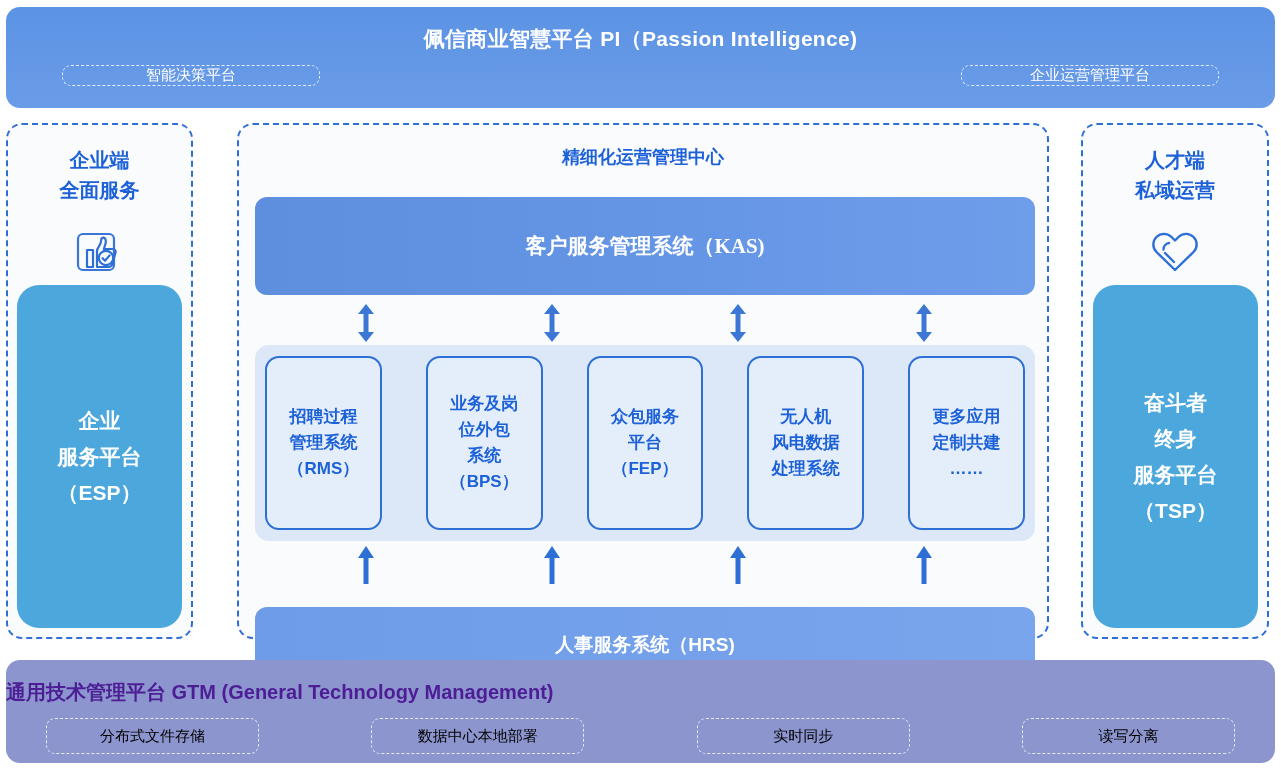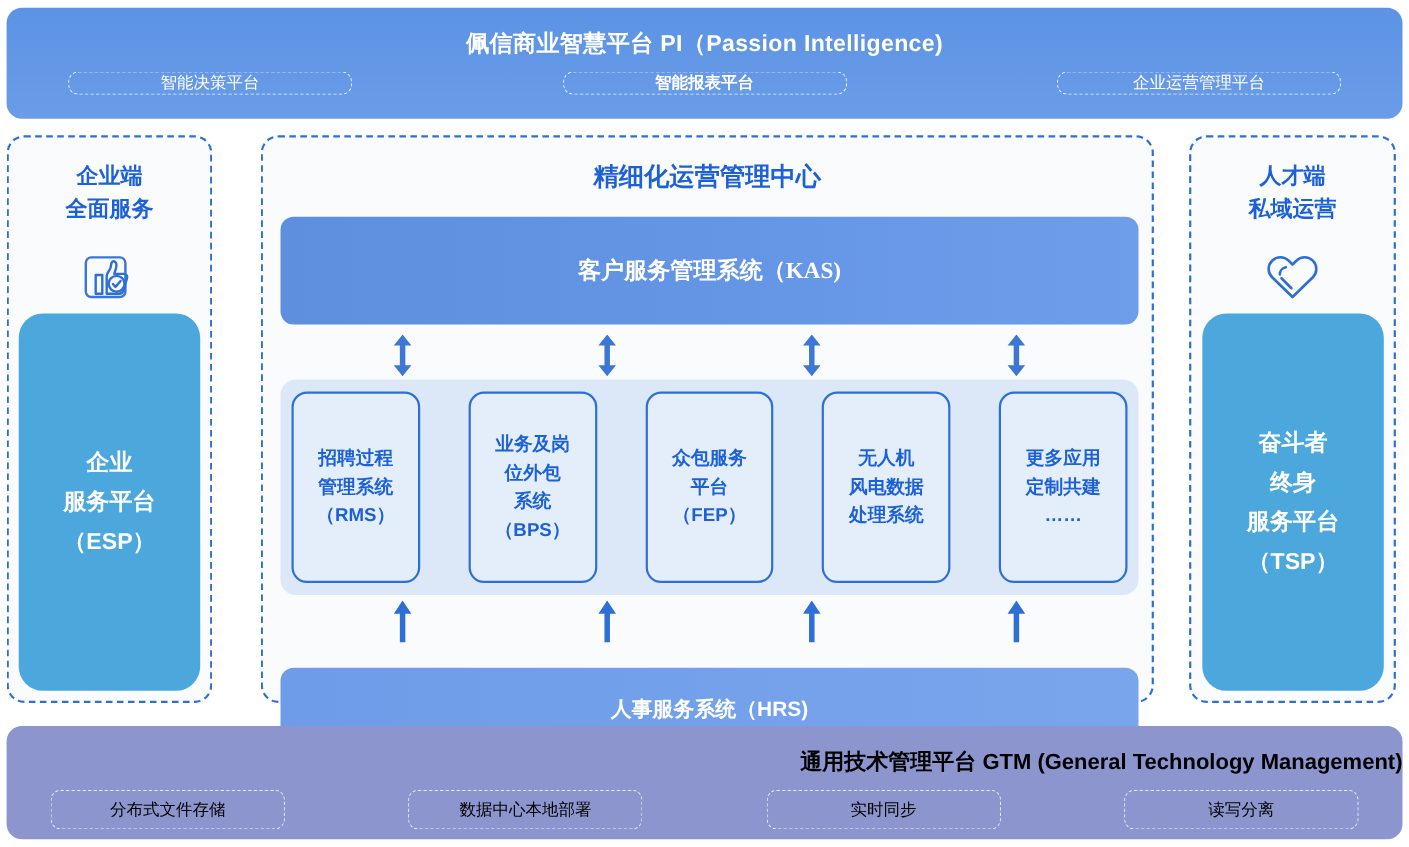--- a/index.html
+++ b/index.html
@@ -126,21 +126,21 @@
     background: #FAFBFD;
     box-sizing: border-box;
   }
   .center-title {
     position: absolute;
     top: 20px;
     left: 0;
     width: 100%;
     text-align: center;
     color: #1C61D8;
-    font-size: 23px;
+    font-size: 18px;
     font-weight: bold;
   }
   .kas-bar {
     position: absolute;
     left: 16px;
     top: 72px;
     width: 780px;
     height: 98px;
     background: linear-gradient(90deg, #5E8FDF 0%, #6596E6 55%, #6E9DEA 100%);
     border-radius: 12px;
@@ -229,22 +229,22 @@
     height: 103px;
     background: #8C95CE;
     border-radius: 14px;
     box-sizing: border-box;
   }
   .bottom-title {
     position: absolute;
     left: 0;
     top: 19px;
     width: 100%;
-    text-align: right;
-    color: #000000;
+    text-align: left;
+    color: #4c1d95;
     font-size: 20px;
     font-weight: bold;
   }
   .bottom-pills {
     position: absolute;
     left: 0;
     top: 58px;
     width: 100%;
     display: flex;
     justify-content: space-between;
@@ -264,21 +264,20 @@
     box-sizing: border-box;
   }
 </style>
 </head>
 <body>
 
 <div class="top-band">
   <div class="top-title">佩信商业智慧平台 PI（Passion Intelligence)</div>
   <div class="top-pills">
     <div class="pill-top">智能决策平台</div>
-    <div class="pill-top bold">智能报表平台</div>
     <div class="pill-top">企业运营管理平台</div>
   </div>
 </div>
 
 <div class="side-panel left">
   <div class="side-title">
     <div>企业端</div>
     <div>全面服务</div>
   </div>
   <div class="side-icon">

